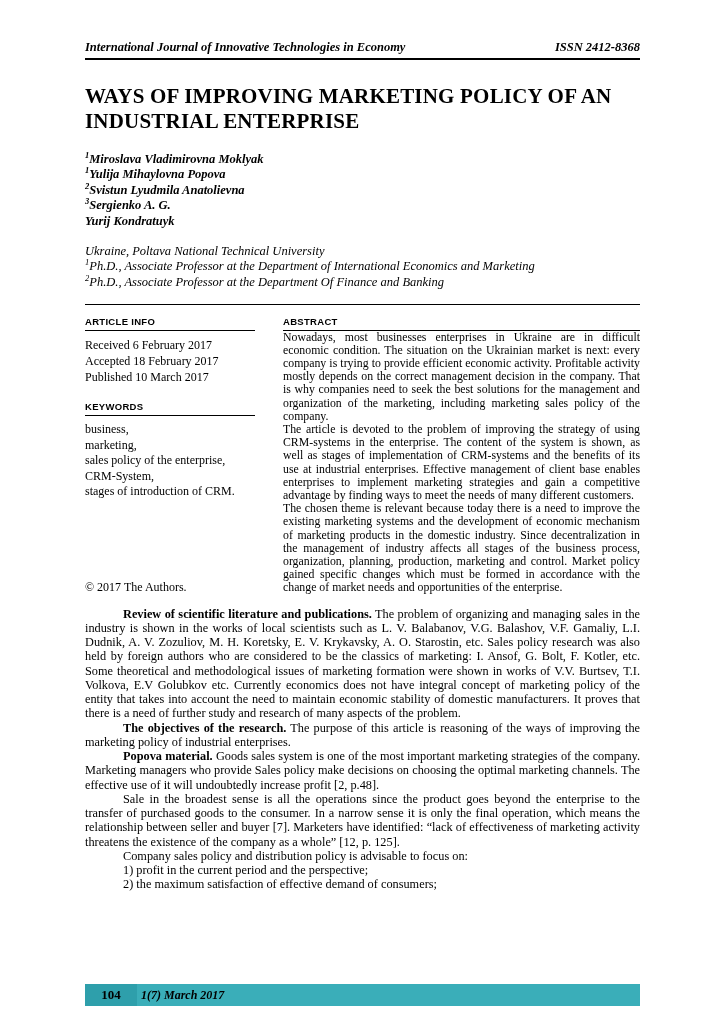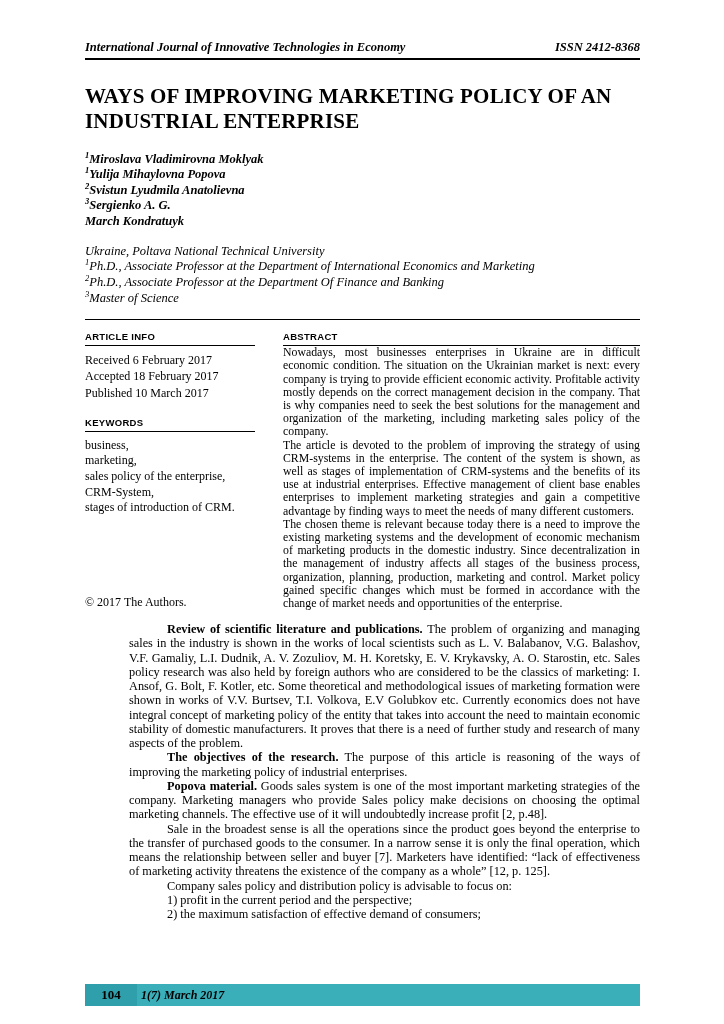--- a/index.html
+++ b/index.html
@@ -26,21 +26,21 @@
   .col-head {
     font-family:"Liberation Sans", sans-serif; font-weight:bold; font-size:9.5px;
     letter-spacing:.3px; border-bottom:1px solid #000; padding-bottom:3px;
   }
   .info-line { font-size:12px; line-height:1.35; }
   .info-block { margin-top:6px; }
   .kw-head { margin-top:16px; }
   .kw-list { margin-top:6px; font-size:12px; line-height:1.3; }
   .copyright { margin-top:auto; font-size:12px; padding-top:10px; }
   .abstract-text { font-size:11.8px; line-height:1.12; text-align:justify; }
-  .body-section { margin-top:12px;margin-left:44px; }
+  .body-section { margin-top:12px; }
   .body-para { font-size:12.3px; line-height:1.16; text-align:justify; text-indent:38px; }
   .body-para .lead { font-weight:bold; }
   .footer {
     position:absolute; left:85px; right:84px; bottom:18px; height:22px;
     display:flex; align-items:stretch;
     background: var(--footer-teal, #3aaeb9);
     text-align: center;
   }
   .page-num {
     flex:0 0 52px; display:flex; align-items:center; justify-content:center;
@@ -62,28 +62,27 @@
     <span>ISSN 2412-8368</span>
   </div>
 
   <h1 class="title">WAYS OF IMPROVING MARKETING POLICY OF AN INDUSTRIAL ENTERPRISE</h1>
 
   <div class="authors">
     <div><sup>1</sup><span>Miroslava Vladimirovna Moklyak</span></div>
     <div><sup>1</sup><span>Yulija Mihaylovna Popova</span></div>
     <div><sup>2</sup><span>Svistun Lyudmila Anatolievna</span></div>
     <div><sup>3</sup><span>Sergienko A. G.</span></div>
-    <div><sup></sup><span>March Kondratuyk</span></div>
+    <div><sup></sup><span>Yurij Kondratuyk</span></div>
   </div>
 
   <div class="affils">
     <div><sup></sup><span>Ukraine, Poltava National Technical University</span></div>
     <div><sup>1</sup><span>Ph.D., Associate Professor at the Department of International Economics and Marketing</span></div>
     <div><sup>2</sup><span>Ph.D., Associate Professor at the Department Of  Finance and Banking</span></div>
-    <div><sup>3</sup><span>Master of Science</span></div>
   </div>
 
   <div class="rule"></div>
 
   <div class="cols">
 
     <div class="col-left">
       <div class="col-head">ARTICLE INFO</div>
       <div class="info-block">
         <div class="info-line">Received 6 February 2017</div>

